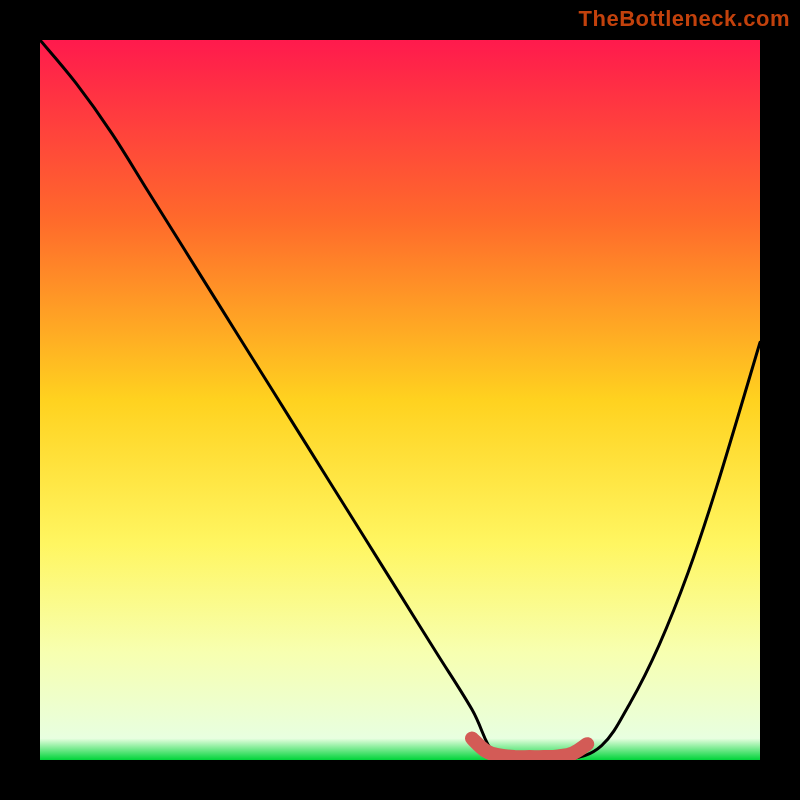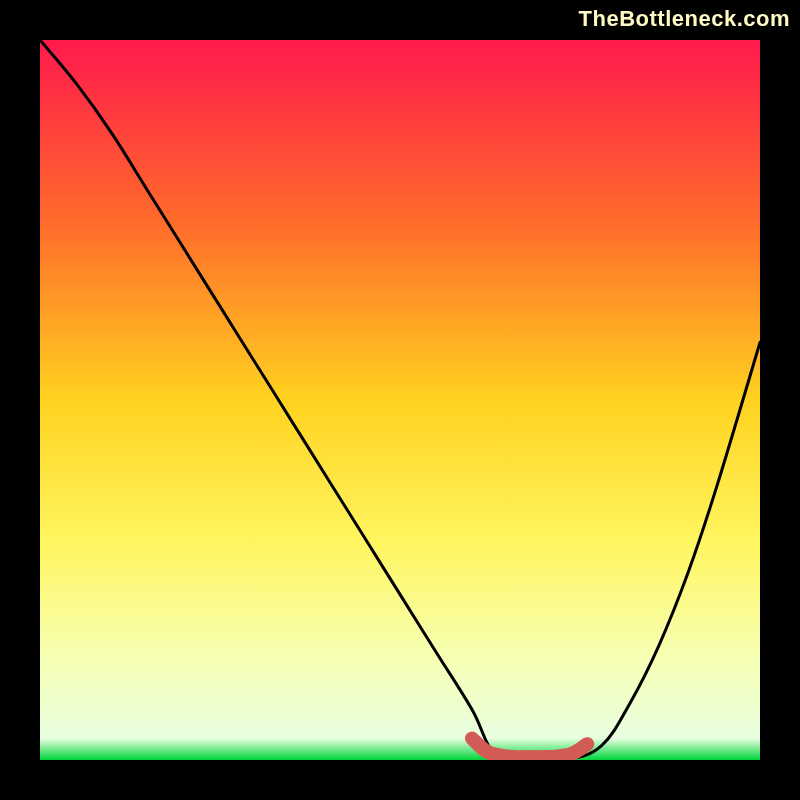--- a/index.html
+++ b/index.html
@@ -14,21 +14,21 @@
   .frame {
     position: relative;
     width: 800px;
     height: 800px;
     background: #000;
   }
   .watermark {
     position: absolute;
     top: 6px;
     right: 10px;
-    color: #fef9c3;
+    color: #c2410c;
     font-size: 22px;
     font-weight: 600;
     letter-spacing: 0.5px;
     user-select: none;
   }
   .plot {
     position: absolute;
     left: 40px;
     top: 40px;
     width: 720px;

